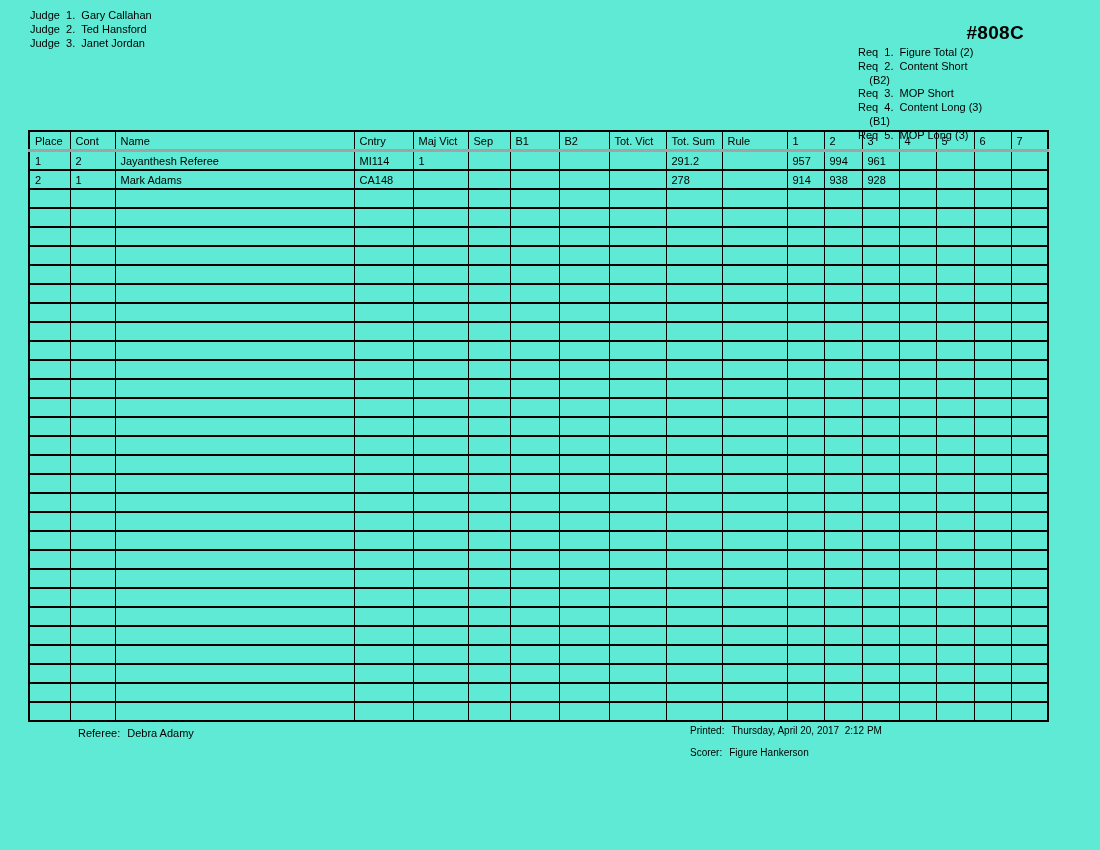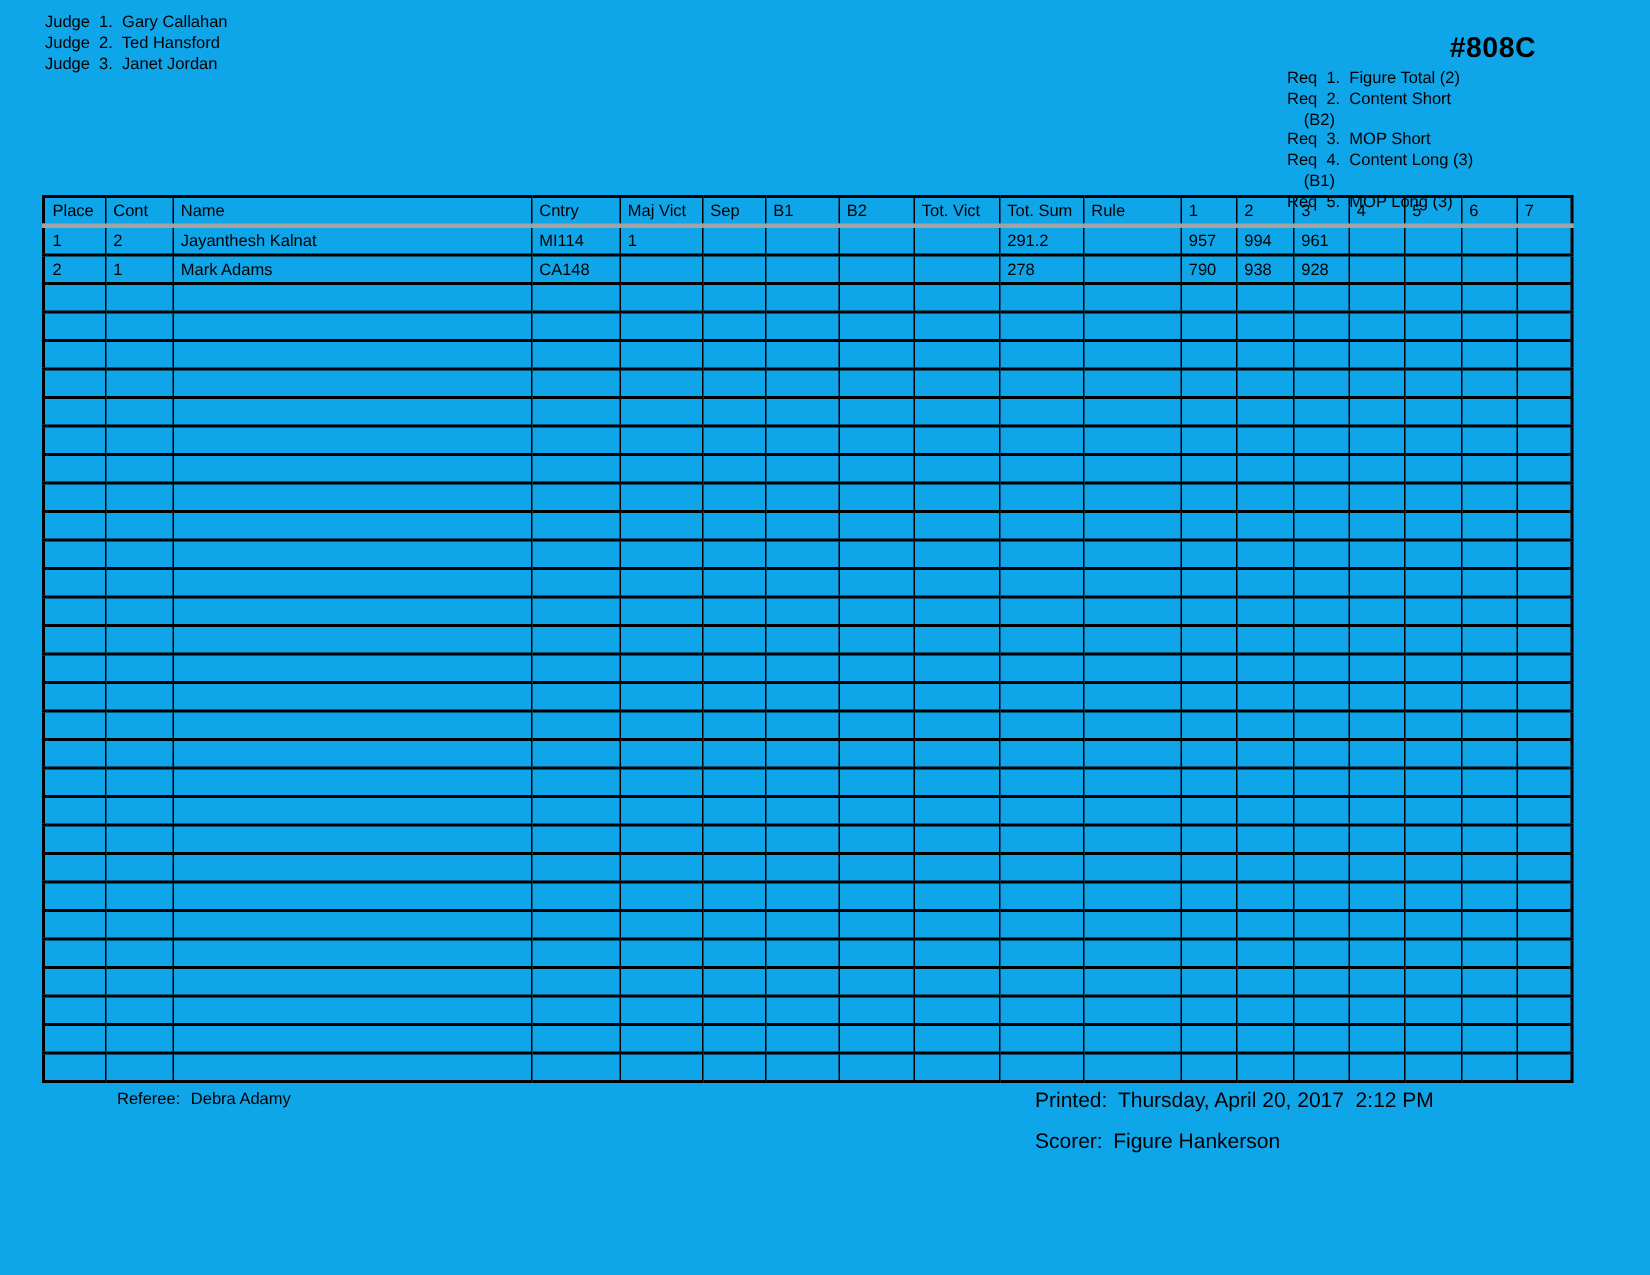--- a/index.html
+++ b/index.html
@@ -4,21 +4,21 @@
 <style>
   html, body { margin: 0; padding: 0; }
   body {
     width: 1100px; height: 850px;
     background: #ffffff;
     font-family: "Liberation Sans", sans-serif;
     color: #000000;
     position: relative;
     -webkit-font-smoothing: none;
   }
-  .page { position: absolute; left: 0; top: 0; width: 1100px; height: 850px; background: #0ea5e9; overflow: hidden; }
+  .page { position: absolute; left: 0; top: 0; width: 1100px; height: 850px; background: #5eead4; overflow: hidden; }
 
   
   .judges { position: absolute; left: 30px; top: 8px; font-size: 11px; line-height: 14px; }
   .judge-line { white-space: pre; }
 
   
   .title-block { position: absolute; left: 0; top: 24px; width: 1100px; text-align: center; }
   .title    { font-size: 18px; font-weight: bold; line-height: 19px; letter-spacing: 0.2px; }
   .subtitle { font-size: 15px; line-height: 17px; white-space: pre; margin-top: 1px; }
   .event    { font-size: 20px; font-weight: bold; letter-spacing: 0.8px; line-height: 22px; margin-top: 2px; }
@@ -62,21 +62,21 @@
 
   .h-j1,.h-j2,.h-j3,.h-j4,.h-j5,.h-j6,.h-j7,
   .c-j1,.c-j2,.c-j3,.c-j4,.c-j5,.c-j6,.c-j7 { text-align: center; padding: 0; }
   .c-place, .c-cont { text-align: center; padding: 0; }
   .c-name { padding-left: 6px; }
   .c-cntry, .c-maj_vict { padding-left: 13px; }
   .c-tot_sum { padding-left: 8px; }
 
   
   .footer-left  { position: absolute; left: 30px;  top: 727px; font-size: 11px; padding-left: 48px; }
-  .footer-right { position: absolute; left: 690px; top: 725px; font-size: 14px; }
+  .footer-right { position: absolute; left: 690px; top: 725px; font-size: 10px; }
   .footer-line { margin-bottom: 11px; }
   .flabel { margin-right: 7px; }
   .fval { white-space: pre; }
 </style>
 </head>
 <body>
 
 <div class="page">
 
   <div class="judges">
@@ -145,21 +145,21 @@
           <th class="h-j4">4</th>
           <th class="h-j5">5</th>
           <th class="h-j6">6</th>
           <th class="h-j7">7</th>
         </tr>
       </thead>
       <tbody>
         <tr>
           <td class="c-place">1</td>
           <td class="c-cont">2</td>
-          <td class="c-name">Jayanthesh Kalnat</td>
+          <td class="c-name">Jayanthesh Referee</td>
           <td class="c-cntry">MI114</td>
           <td class="c-maj_vict">1</td>
           <td class="c-sep"></td>
           <td class="c-b1"></td>
           <td class="c-b2"></td>
           <td class="c-tot_vict"></td>
           <td class="c-tot_sum">291.2</td>
           <td class="c-rule"></td>
           <td class="c-j1">957</td>
           <td class="c-j2">994</td>
@@ -174,21 +174,21 @@
           <td class="c-cont">1</td>
           <td class="c-name">Mark Adams</td>
           <td class="c-cntry">CA148</td>
           <td class="c-maj_vict"></td>
           <td class="c-sep"></td>
           <td class="c-b1"></td>
           <td class="c-b2"></td>
           <td class="c-tot_vict"></td>
           <td class="c-tot_sum">278</td>
           <td class="c-rule"></td>
-          <td class="c-j1">790</td>
+          <td class="c-j1">914</td>
           <td class="c-j2">938</td>
           <td class="c-j3">928</td>
           <td class="c-j4"></td>
           <td class="c-j5"></td>
           <td class="c-j6"></td>
           <td class="c-j7"></td>
         </tr>
         <tr>
           <td class="c-place"></td>
           <td class="c-cont"></td>

